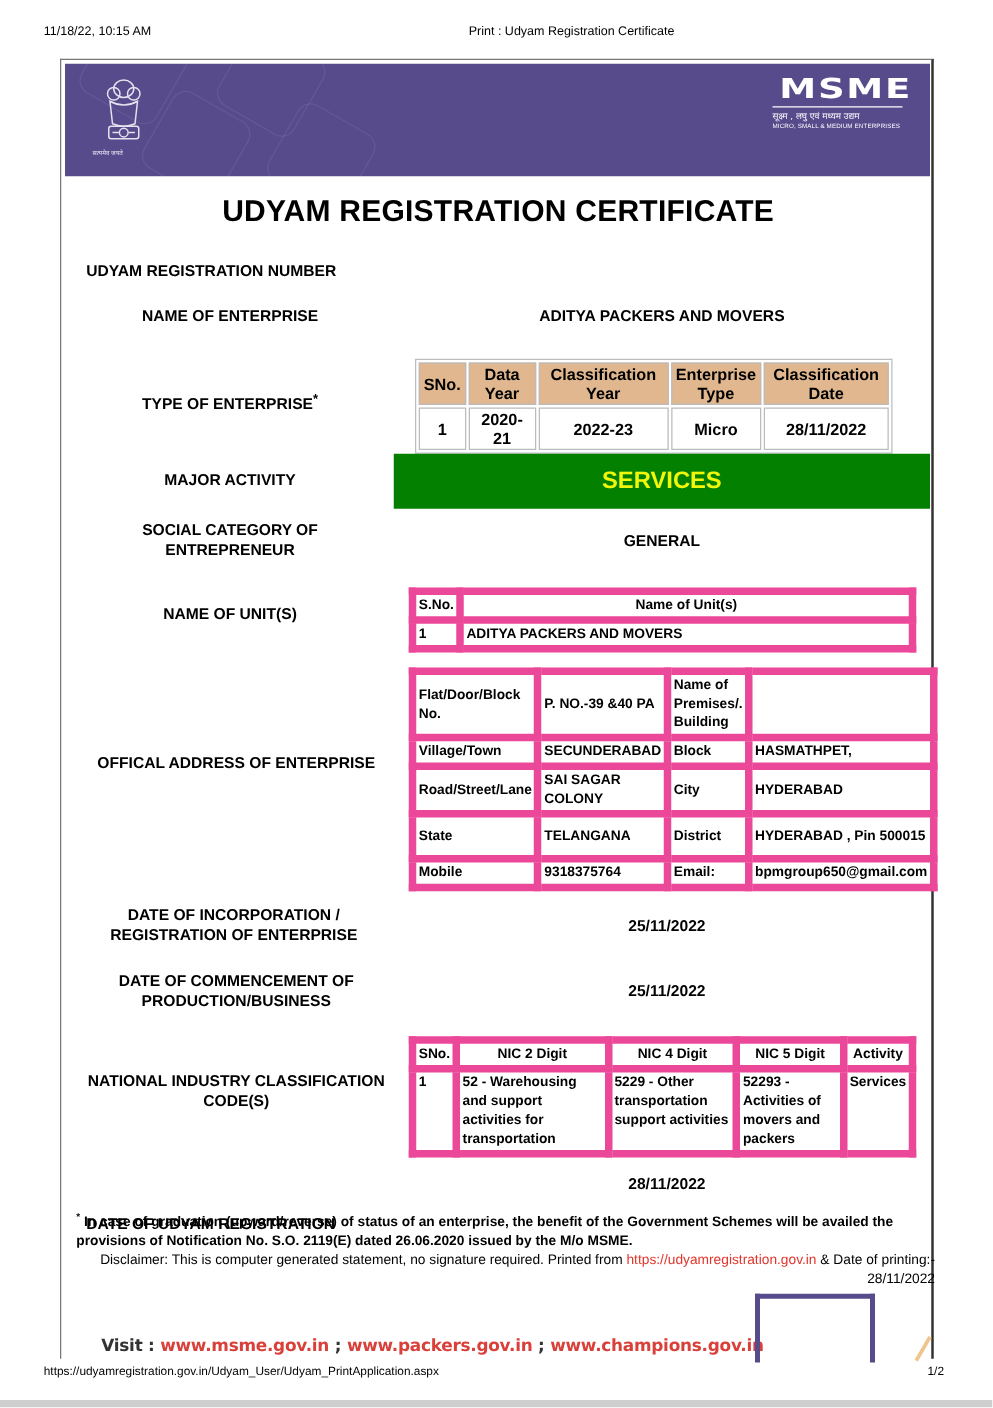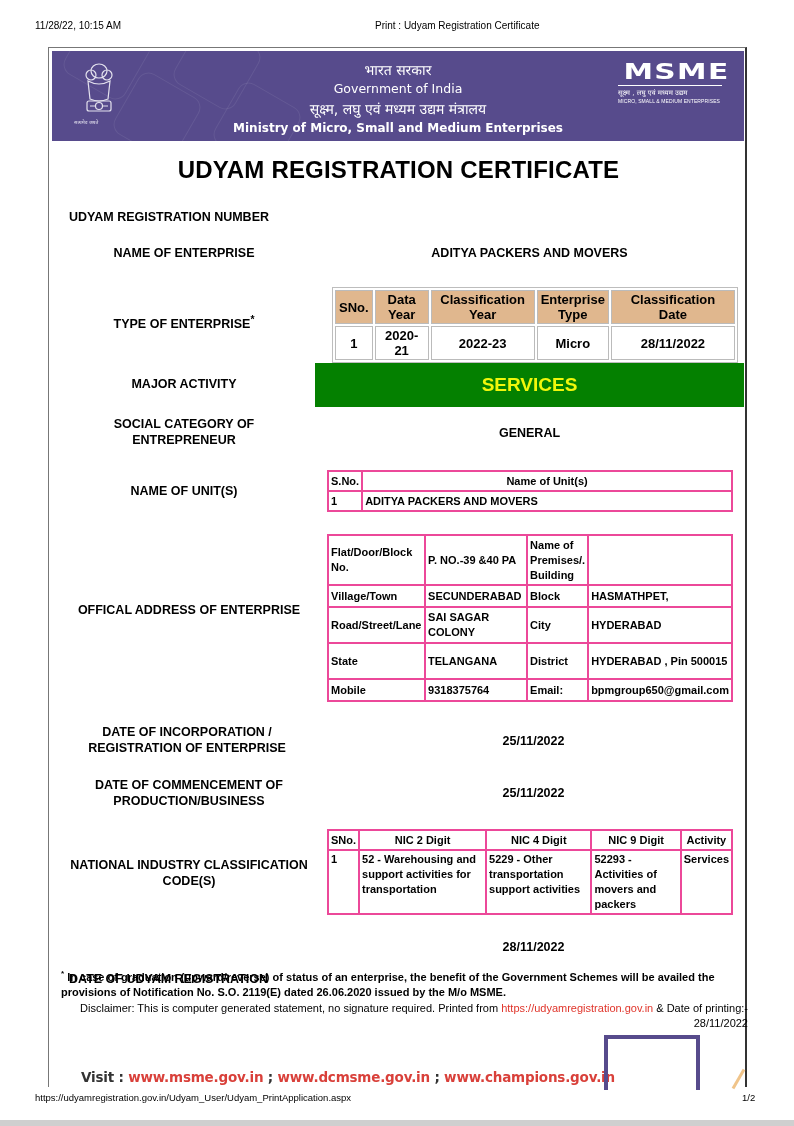--- a/index.html
+++ b/index.html
@@ -46,21 +46,21 @@
     .val { position: absolute; font-size: 12.5px; font-weight: bold; text-align: center; line-height: 16px; }
 
     table { border-collapse: separate; border-spacing: 2px; position: absolute; }
     table.type-tbl { left: 283px; top: 239px; border: 1px solid #bdbdbd; border-spacing: 2px; }
     table.type-tbl th { background: #e0b78e; font-size: 13px; font-weight: bold; text-align: center; line-height: 15px; padding: 1px 3px; border: 1px solid #bbb; }
     table.type-tbl td { font-size: 13px; font-weight: bold; text-align: center; border: 1px solid #bbb; padding: 1px 3px; line-height: 15px; }
 
     .major { position: absolute; left: 266px; top: 315px; width: 429px; height: 44px; background: #048000; color: #f1f70b; font-size: 19px; font-weight: bold; text-align: center; line-height: 44px; }
 
     table.grid { border-collapse: collapse; border: 1px solid #555; }
-    table.grid td, table.grid th { border: 2px solid #ec4899; font-size: 11px; font-weight: bold; vertical-align: middle; padding: 1px 2px; line-height: 15px; }
+    table.grid td, table.grid th { border: 6px solid #ec4899; font-size: 11px; font-weight: bold; vertical-align: middle; padding: 1px 2px; line-height: 15px; }
     table.units { left: 278px; top: 422px; width: 406px; }
     table.units th { text-align: center; height: 20px; }
     table.units th:first-child { text-align: left; width: 34px; }
     table.units td { height: 20px; }
 
     table.addr { left: 278px; top: 486px; width: 406px; }
     table.addr td { height: 22px; }
 
     table.nic { left: 278px; top: 781px; width: 406px; }
     table.nic th { text-align: center; height: 20px; }
@@ -74,21 +74,21 @@
     .contact { position: absolute; left: 13px; top: 997px; font-size: 16px; font-weight: bold; font-family: "DejaVu Sans", sans-serif; letter-spacing: -0.4px; }
     .visit { position: absolute; left: 32px; top: 1021px; font-size: 13.5px; font-weight: bold; font-family: "DejaVu Sans", sans-serif; color: #333; letter-spacing: -0.2px; }
     .visit .link { color: #d9403a; }
     .qr-frame { position: absolute; left: 555px; top: 987px; width: 96px; height: 55px; border: 4px solid #574b8c; border-bottom: none; }
     .stroke-deco { position: absolute; left: 688px; top: 1020px; width: 3px; height: 22px; background: #f0c48a; transform: rotate(30deg); }
   </style>
 </head>
 <body>
 
 <div class="print-header">
-  <span class="date">11/28/22, 10:15 AM</span>
+  <span class="date">11/18/22, 10:15 AM</span>
   <span class="ptitle">Print : Udyam Registration Certificate</span>
 </div>
 
 <div class="cert">
 
   <div class="banner">
     <div class="hex" style="left:20px;top:-30px;width:70px;height:70px;"></div>
     <div class="hex" style="left:70px;top:30px;width:70px;height:70px;"></div>
     <div class="hex" style="left:130px;top:-20px;width:70px;height:70px;"></div>
     <div class="hex" style="left:170px;top:40px;width:70px;height:70px;"></div>
@@ -99,26 +99,20 @@
         <circle cx="13" cy="14" r="5"></circle>
         <circle cx="29" cy="14" r="5"></circle>
         <path d="M10 20 Q21 26 32 20 L30 38 Q21 42 12 38 Z"></path>
         <rect x="9" y="40" width="24" height="10" rx="2"></rect>
         <circle cx="21" cy="45" r="3.5"></circle>
         <path d="M12 45 h5 M25 45 h5"></path>
       </g>
     </svg>
     <div class="emblem-caption">सत्यमेव जयते</div>
 
-    <div class="banner-center">
-      <div class="l1">भारत सरकार</div>
-      <div class="l2">Government of India</div>
-      <div class="l3">सूक्ष्म, लघु एवं मध्यम उद्यम मंत्रालय</div>
-      <div class="l4">Ministry of Micro, Small and Medium Enterprises</div>
-    </div>
 
     <div class="msme-logo">
       <div class="word">MSME</div>
       <div class="rule"></div>
       <div class="hi">सूक्ष्म , लघु एवं मध्यम उद्यम</div>
       <div class="en">MICRO, SMALL &amp; MEDIUM ENTERPRISES</div>
     </div>
   </div>
 
   <div class="title">UDYAM REGISTRATION CERTIFICATE</div>
@@ -133,21 +127,21 @@
     <span>TYPE OF ENTERPRISE</span><sup>*</sup>
   </div>
 
   <table class="type-tbl">
     <thead>
       <tr>
         <th>SNo.</th>
         <th style="width:54px">Data Year</th>
         <th style="width:104px">Classification Year</th>
         <th style="width:64px">Enterprise Type</th>
-        <th style="width:124px">Classification Date</th>
+        <th style="width:100px">Classification Date</th>
       </tr>
     </thead>
     <tbody>
       <tr>
         <td>1</td>
         <td>2020-21</td>
         <td>2022-23</td>
         <td>Micro</td>
         <td>28/11/2022</td>
       </tr>
@@ -216,21 +210,21 @@
   <div class="lbl" style="left:20px;top:729px;width:240px;">DATE OF COMMENCEMENT OF PRODUCTION/BUSINESS</div>
   <div class="val" style="left:266px;top:737px;width:437px;">25/11/2022</div>
 
   <div class="lbl" style="left:20px;top:809px;width:240px;">NATIONAL INDUSTRY CLASSIFICATION CODE(S)</div>
   <table class="grid nic">
     <tbody>
         <tr>
       <th style="width:30px;text-align:left">SNo.</th>
       <th style="width:128px">NIC 2 Digit</th>
       <th style="width:106px">NIC 4 Digit</th>
-      <th style="width:90px">NIC 9 Digit</th>
+      <th style="width:90px">NIC 5 Digit</th>
       <th>Activity</th>
     </tr>
     <tr>
       <td>1</td>
       <td>52 - Warehousing and support activities for transportation</td>
       <td>5229 - Other transportation support activities</td>
       <td>52293 - Activities of movers and packers</td>
       <td>Services</td>
     </tr>
   </tbody>
@@ -248,21 +242,21 @@
     <span>Disclaimer: This is computer generated statement, no signature required. Printed from</span>
     <span class="red">https://udyamregistration.gov.in</span>
     <span>&amp; Date of printing:-</span><br>
     <span>28/11/2022</span>
   </div>
 
   <div class="visit">
     <span>Visit :</span>
     <span class="link">www.msme.gov.in</span>
     <span>;</span>
-    <span class="link">www.dcmsme.gov.in</span>
+    <span class="link">www.packers.gov.in</span>
     <span>;</span>
     <span class="link">www.champions.gov.in</span>
   </div>
 
   <div class="qr-frame"></div>
   <div class="stroke-deco"></div>
 </div>
 
 <div class="print-footer">
   <span class="url">https://udyamregistration.gov.in/Udyam_User/Udyam_PrintApplication.aspx</span>

